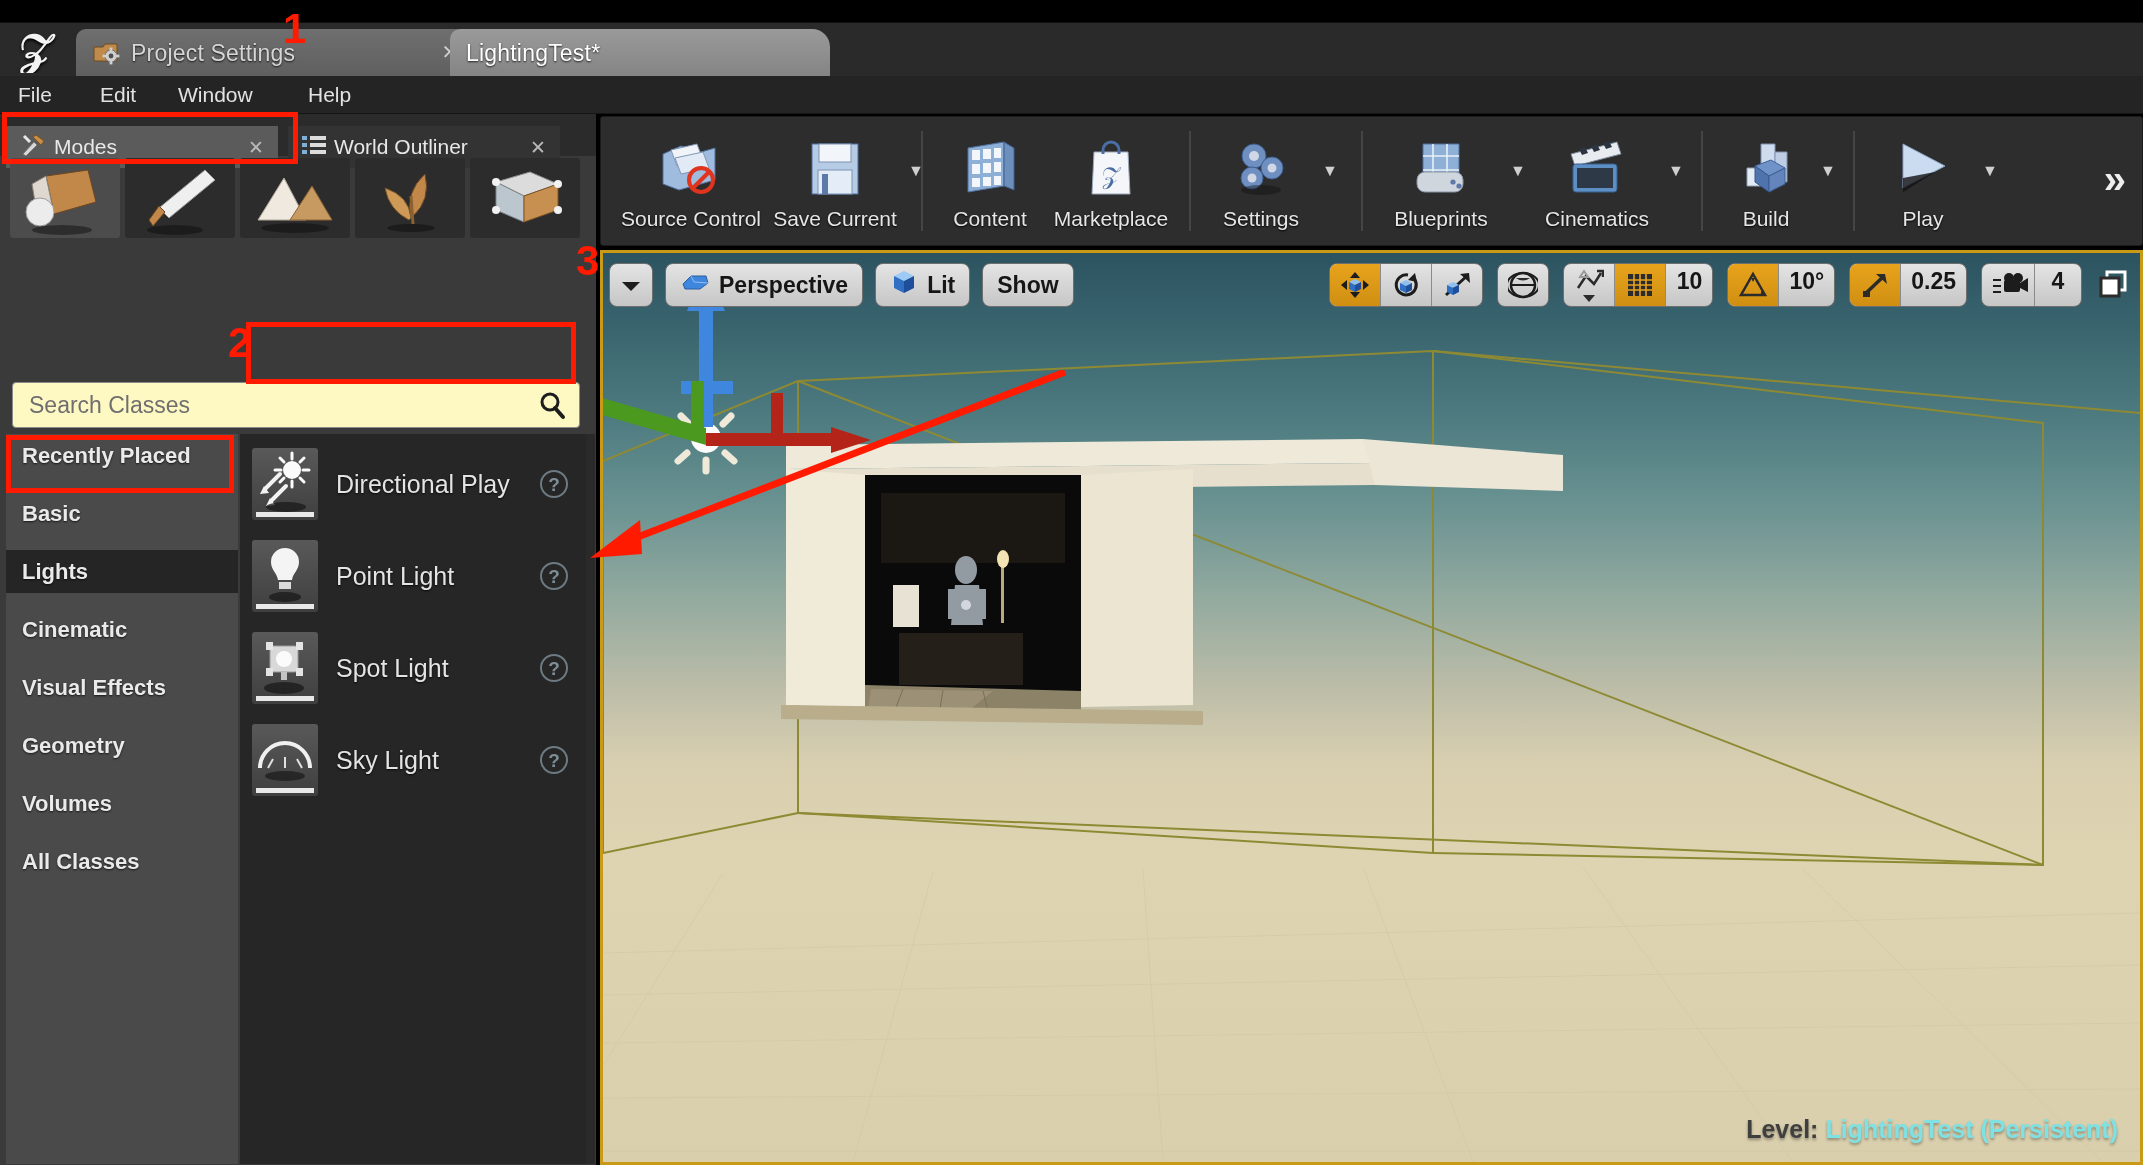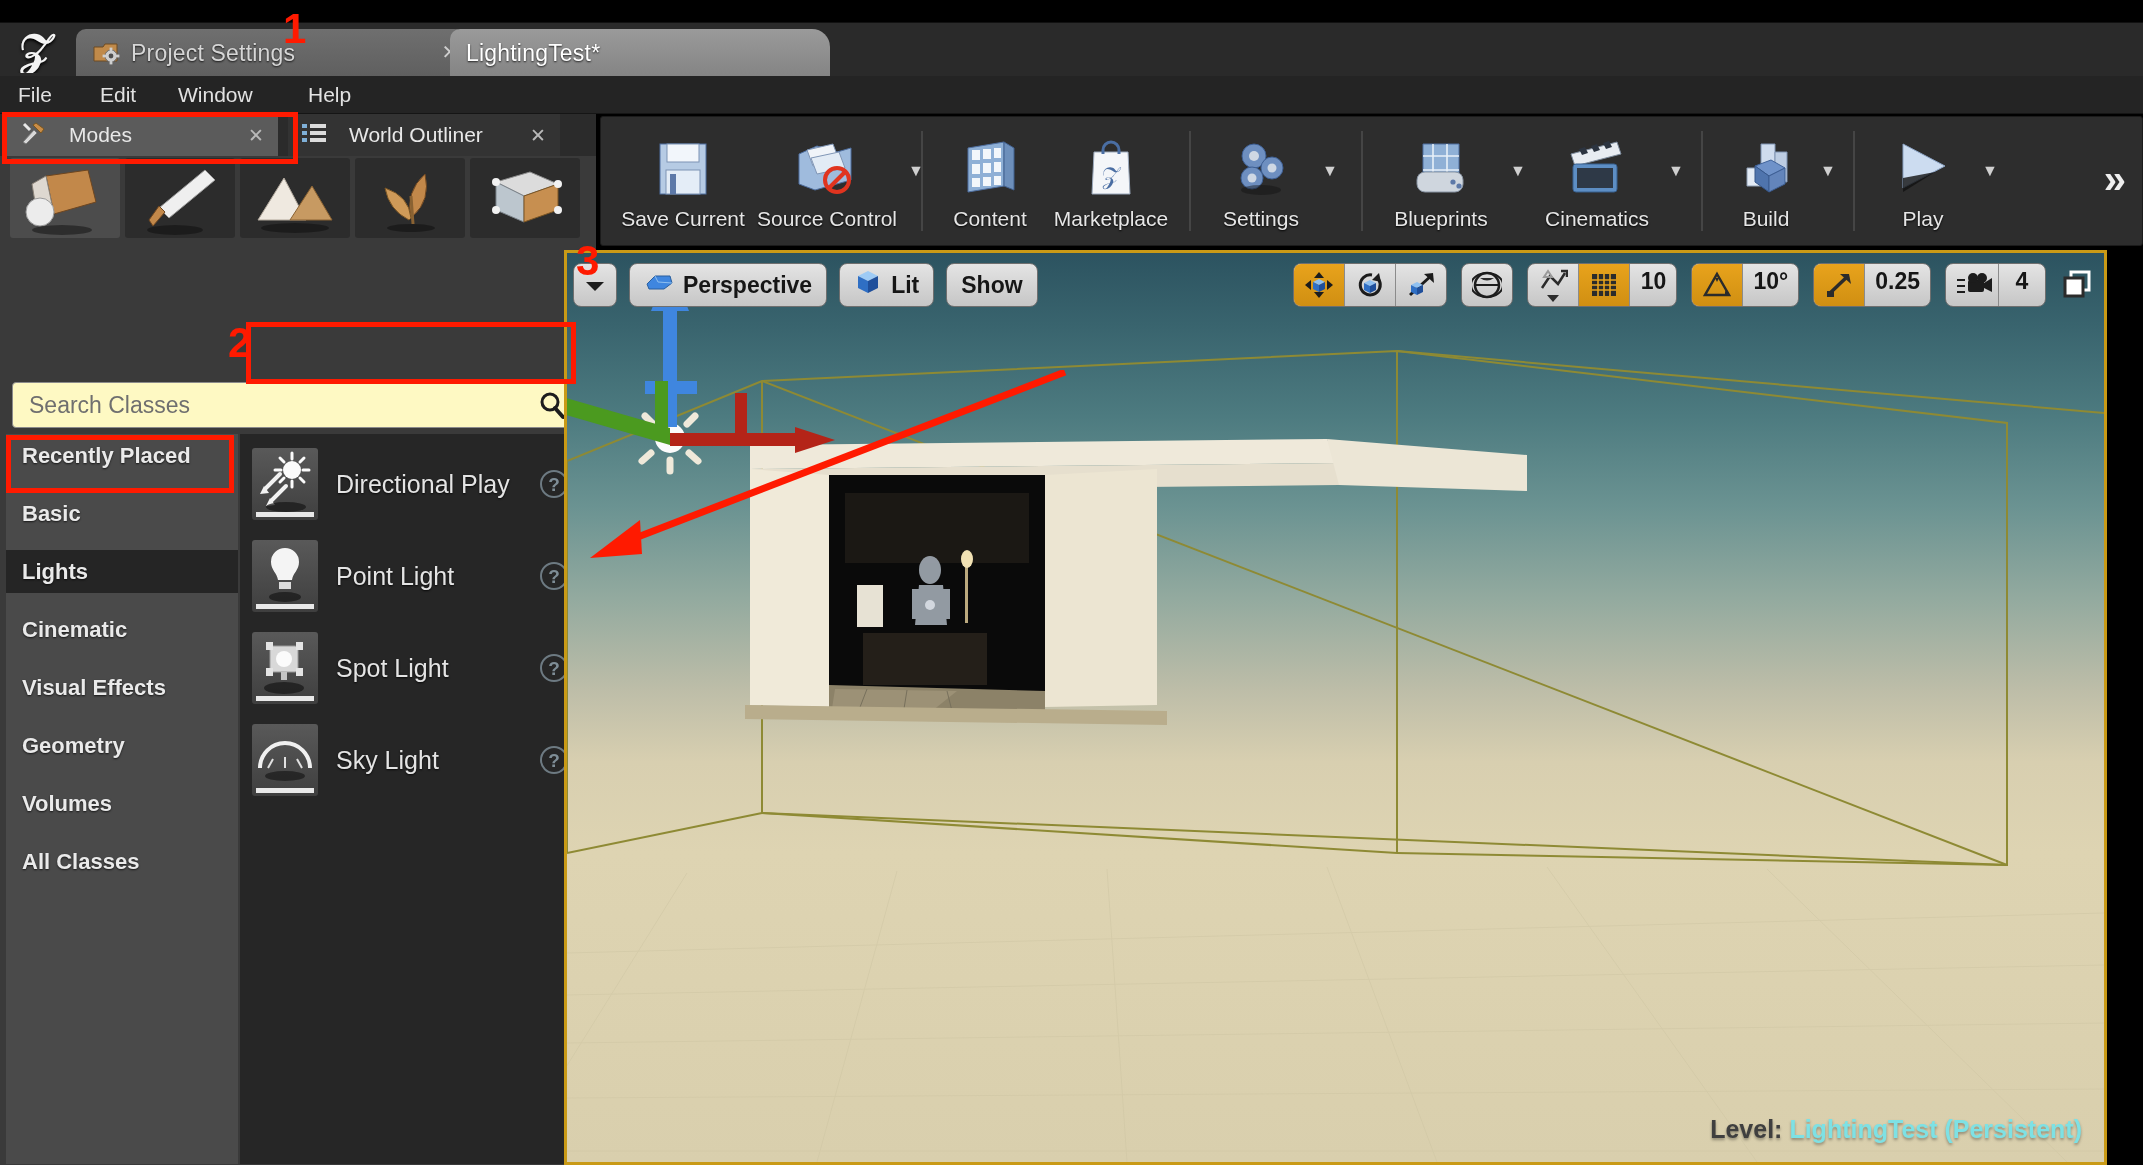--- a/index.html
+++ b/index.html
@@ -57,22 +57,22 @@
     color:#e2e2e2; font-size:21px; padding:0 10px;
   }
 
   
   .leftdock{
     position:absolute; left:0; top:114px; width:596px; height:1051px;
     background:#3a3a3a;
   }
   .dock-tabs{ position:absolute; left:0; top:0; width:596px; height:42px; background:#2b2b2b; }
   .dock-tab{
-    position:absolute; top:0; height:42px;
-    display:flex; align-items:center; gap:23px; padding-left:14px;
+    position:absolute; top:12px; height:42px;
+    display:flex; align-items:center; gap:8px; padding-left:14px;
     font-size:21px; color:#e8e8e8;
   }
   .dock-tab.a{ left:6px; width:272px; background:#5b5b5b; }
   .dock-tab.b{ left:288px; width:272px; background:#333333; }
   .dock-tab .x{ position:absolute; right:14px; top:10px; color:#b9b9b9; font-size:19px; }
 
   .mode-buttons{ position:absolute; left:10px; top:44px; width:576px; height:80px; display:flex; gap:5px; }
   .mode-btn{ width:110px; height:80px; border-radius:3px; background:#2c2c2c; position:relative; overflow:hidden; }
   .mode-btn.sel{ background:#4c4c4c; }
 
@@ -126,21 +126,21 @@
   .tb-btn .ic{ height:72px; display:flex; align-items:center; justify-content:center; }
   .tb-btn .lb{ font-size:21px; color:#e6e6e6; margin-top:2px; text-shadow:0 1px 2px #000; white-space:nowrap; }
   .tb-caret{
     width:26px; height:118px; display:flex; align-items:center; justify-content:center;
     color:#cfcfcf; font-size:16px; padding-bottom:22px;
   }
   .tb-more{ position:absolute; right:16px; top:40px; color:#eee; font-size:40px; font-weight:bold; }
 
   
   .viewport{
-    position:absolute; left:564px; top:250px; width:1543px; height:915px;
+    position:absolute; left:600px; top:250px; width:1543px; height:915px;
     border:3px solid #c99a16; overflow:hidden;
     background:linear-gradient(180deg,
       #2c5360 0%, #39646e 8%, #4d7b80 18%, #6b9392 28%,
       #93aa9f 38%, #bdbda8 48%, #d8cfb0 56%,
       #ded4b2 66%, #dcd2b0 80%, #d9cfad 100%);
   }
   .vp-toolbar{ position:absolute; left:6px; top:8px; height:48px; display:flex; align-items:center; gap:12px; }
   .vbtn{
     height:44px; background:linear-gradient(#e4e4e4,#c6c6c6);
     border:1px solid #6f6f6f; border-radius:8px;
@@ -411,42 +411,42 @@
       </div>
 
     </div>
 
     <div class="panel-scroll"></div>
   </div>
 
   <div class="maintoolbar">
 
     <div class="tb-group" style="left:14px">
-      <div class="tb-btn" style="width:136px">
-        <span class="ic">
-          <svg width="60" height="62" viewBox="0 0 60 62">
-            <rect x="7" y="6" width="46" height="50" fill="#b6cbe4" stroke="#4f6fa0"></rect>
-            <rect x="14" y="6" width="32" height="18" fill="#f2f6fb" stroke="#7d93b4"></rect>
-            <rect x="13" y="32" width="34" height="24" fill="#e4edf7" stroke="#7d93b4"></rect>
-            <rect x="17" y="36" width="6" height="20" fill="#5d79a8"></rect>
-          </svg>
-        </span>
-        <span class="lb">Save Current</span>
-      </div>
       <div class="tb-btn" style="width:152px">
         <span class="ic">
           <svg width="68" height="62" viewBox="0 0 68 62">
             <path d="M6 16 L24 8 L44 14 L58 10 L58 42 L22 52 L6 46 Z" fill="#9fbbdd" stroke="#4f6fa0"></path>
             <path d="M14 12 L40 6 L46 22 L20 28 Z" fill="#f0f4f9" stroke="#8096b6"></path>
             <path d="M18 20 L46 14 L52 30 L24 36 Z" fill="#e2ebf5" stroke="#8096b6"></path>
             <circle cx="44" cy="42" r="12" fill="none" stroke="#e0341f" stroke-width="4"></circle>
             <path d="M36 50 L52 34" stroke="#e0341f" stroke-width="4"></path>
           </svg>
         </span>
         <span class="lb">Source Control</span>
+      </div>
+      <div class="tb-btn" style="width:136px">
+        <span class="ic">
+          <svg width="60" height="62" viewBox="0 0 60 62">
+            <rect x="7" y="6" width="46" height="50" fill="#b6cbe4" stroke="#4f6fa0"></rect>
+            <rect x="14" y="6" width="32" height="18" fill="#f2f6fb" stroke="#7d93b4"></rect>
+            <rect x="13" y="32" width="34" height="24" fill="#e4edf7" stroke="#7d93b4"></rect>
+            <rect x="17" y="36" width="6" height="20" fill="#5d79a8"></rect>
+          </svg>
+        </span>
+        <span class="lb">Save Current</span>
       </div>
       <div class="tb-caret">▼</div>
     </div>
     <div class="tb-sep" style="left:320px"></div>
 
     <div class="tb-group" style="left:336px">
       <div class="tb-btn" style="width:106px">
         <span class="ic">
           <svg width="60" height="62" viewBox="0 0 60 62">
             <path d="M8 10 L44 4 L44 48 L8 54 Z" fill="#8fb0d6" stroke="#4f6fa0"></path>

